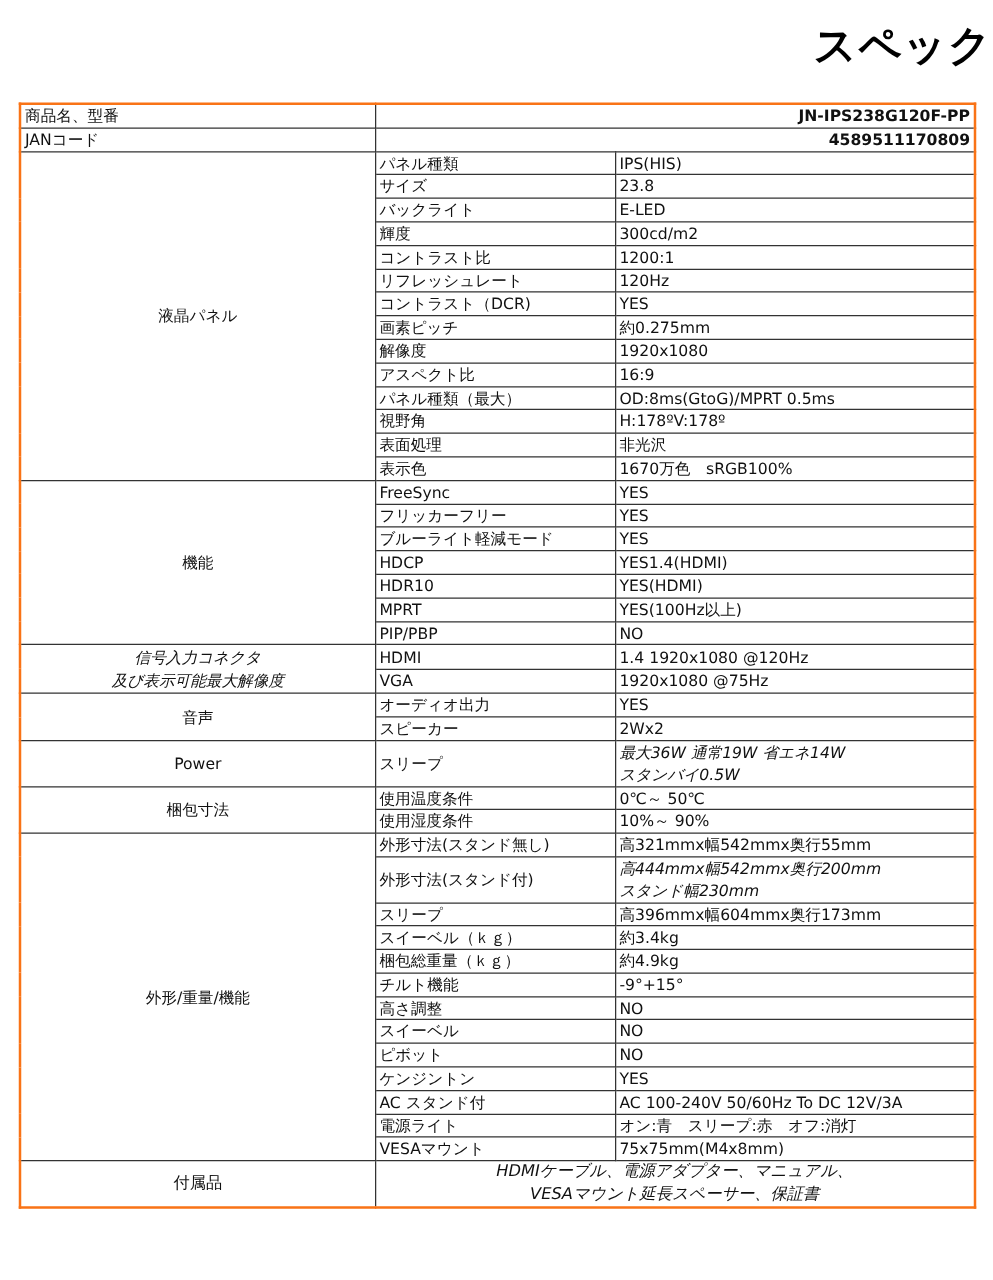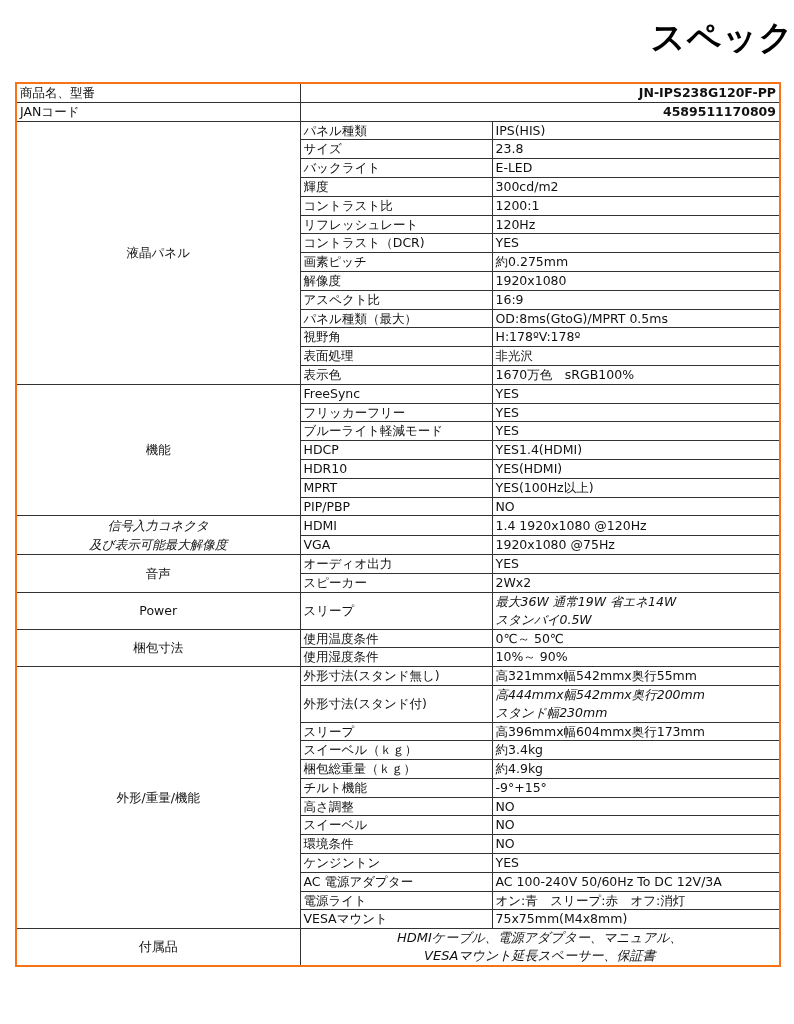--- a/index.html
+++ b/index.html
@@ -238,29 +238,29 @@
       </tr>
     <tr>
         <td>高さ調整</td>
         <td>NO</td>
       </tr>
     <tr>
         <td>スイーベル</td>
         <td>NO</td>
       </tr>
     <tr>
-        <td>環境条件</td>
+        <td>ピボット</td>
         <td>NO</td>
       </tr>
     <tr>
         <td>ケンジントン</td>
         <td>YES</td>
       </tr>
     <tr>
-        <td>AC 電源アダプター</td>
+        <td>AC スタンド付</td>
         <td>AC 100-240V 50/60Hz To DC 12V/3A</td>
       </tr>
     <tr>
         <td>電源ライト</td>
         <td>オン:青　スリープ:赤　オフ:消灯</td>
       </tr>
     <tr>
         <td>VESAマウント</td>
         <td>75x75mm(M4x8mm)</td>
       </tr>

